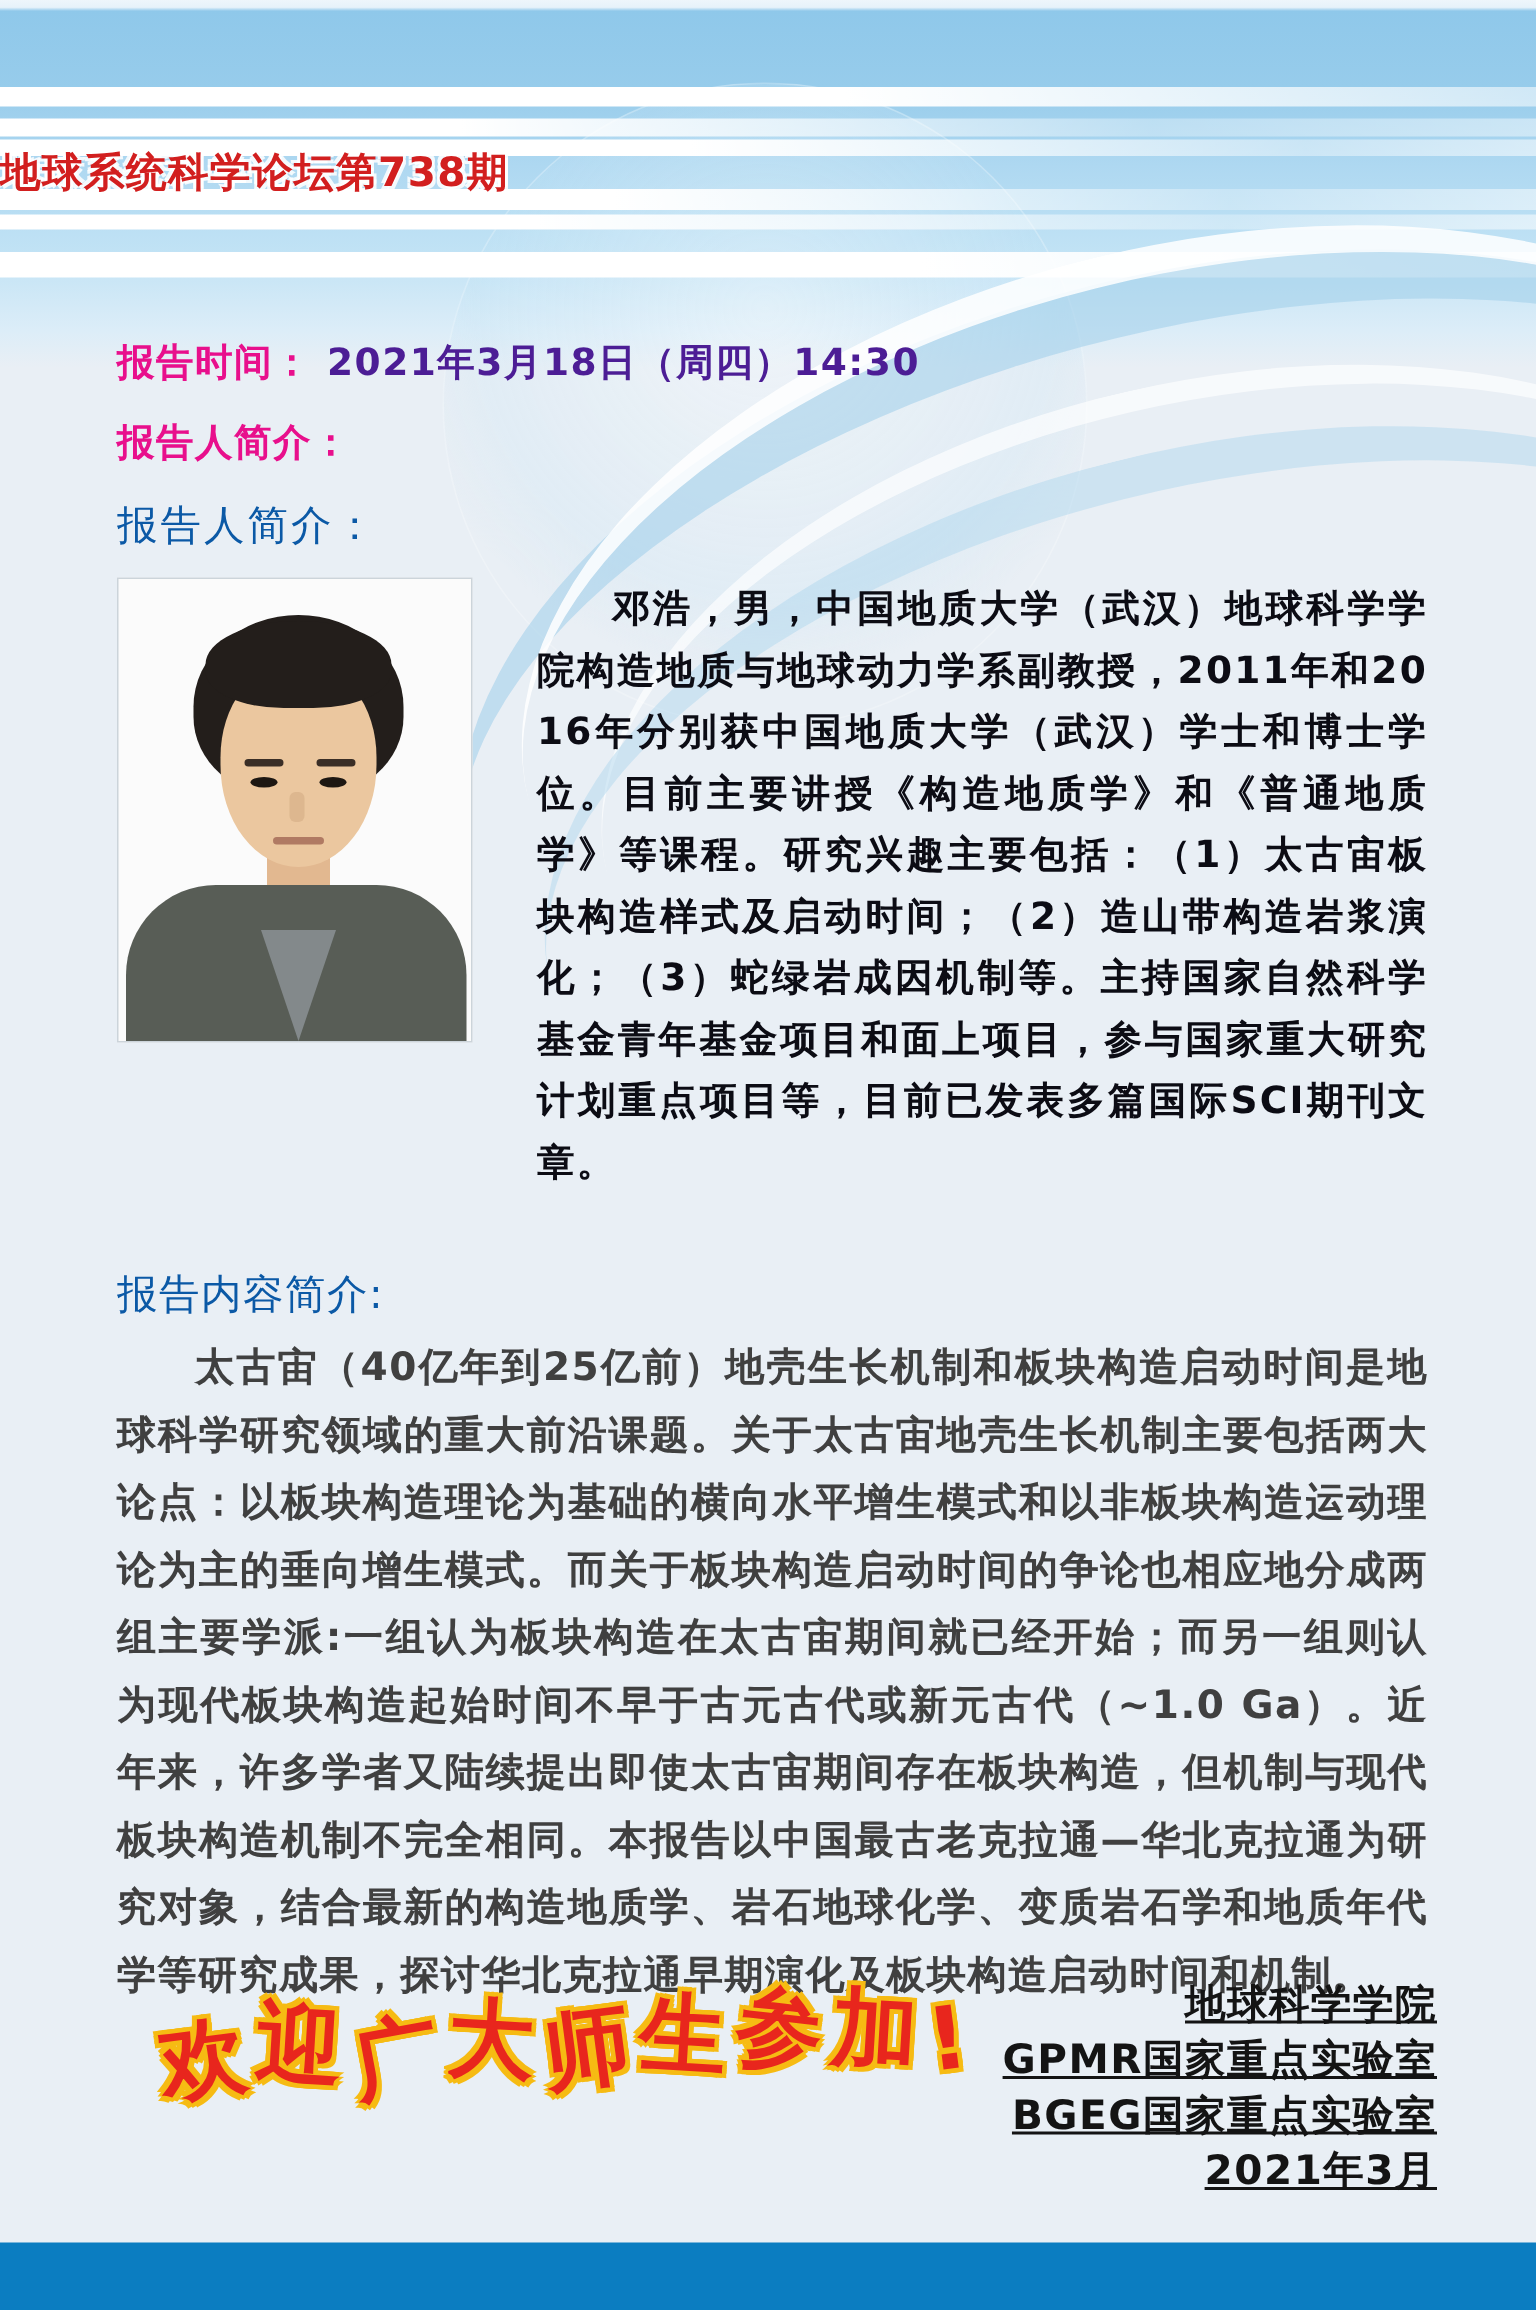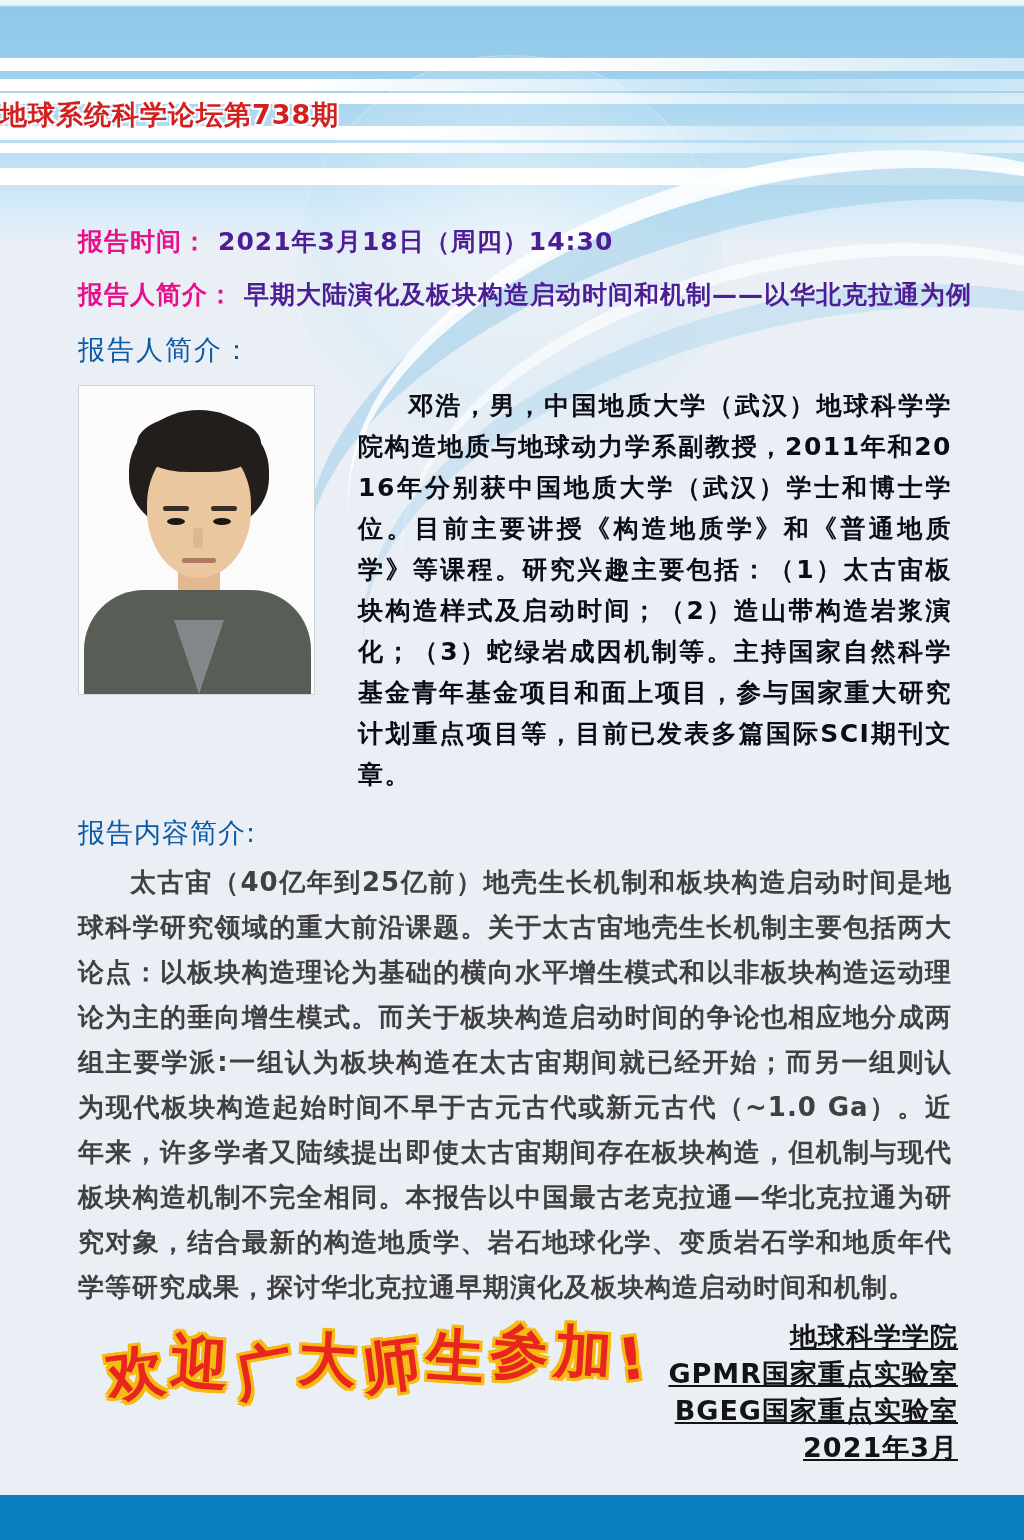--- a/index.html
+++ b/index.html
@@ -51,21 +51,21 @@
   .info-row { display:flex; white-space:nowrap; font-weight:bold; font-size:25px;
               line-height:32px; margin-bottom:21px; letter-spacing:1px;text-align:center; }
   .info-label { color:#e80f8c; flex:none; margin-right:10px; }
   .info-value { color:#4c1d95; }
   .section-heading { color:#0b59a6; font-size:27px; font-weight:normal;
                      letter-spacing:2px; margin-top:3px; }
   .speaker-row { display:flex; margin-top:17px; }
   .bio { flex:1; margin-left:43px; font-size:25px; line-height:41px; font-weight:bold;
          color:#0c0c14; text-align:justify; text-indent:2em; letter-spacing:1.5px;
          word-break:break-all; }
-  .abstract-heading { margin-top:20px; letter-spacing:1px; }
+  .abstract-heading { margin-top:50px; letter-spacing:1px; }
   .abstract { margin-top:9px; font-size:26px; line-height:45px; font-weight:bold;
               color:#404040; text-align:justify; text-indent:2em; letter-spacing:1px;
               word-break:break-all; }
 
   
   .photo { flex:none; position:relative; width:237px; height:310px;
            background:#fbfbfb; border:1px solid #ccd4da; overflow:hidden; }
   .p-hair  { position:absolute; left:50px; top:24px; width:140px; height:122px;
              background:#231e1b; border-radius:52% 52% 46% 46%; }
   .p-face  { position:absolute; left:68px; top:56px; width:104px; height:136px;
@@ -126,21 +126,20 @@
   <div class="swoosh w4"></div>
 
   <main class="content">
 
     <div class="info-row">
       <span class="info-label">报告时间：</span>
       <span class="info-value">2021年3月18日（周四）14:30</span>
     </div>
     <div class="info-row">
       <span class="info-label">报告人简介：</span>
-      <span class="info-value">早期大陆演化及板块构造启动时间和机制——以华北克拉通为例</span>
     </div>
 
     <h2 class="section-heading">报告人简介：</h2>
 
     <div class="speaker-row">
       <div class="photo" title="speaker-portrait-photo">
         <div class="p-hair"></div>
         <div class="p-neck"></div>
         <div class="p-face"></div>
         <div class="p-fringe"></div>

